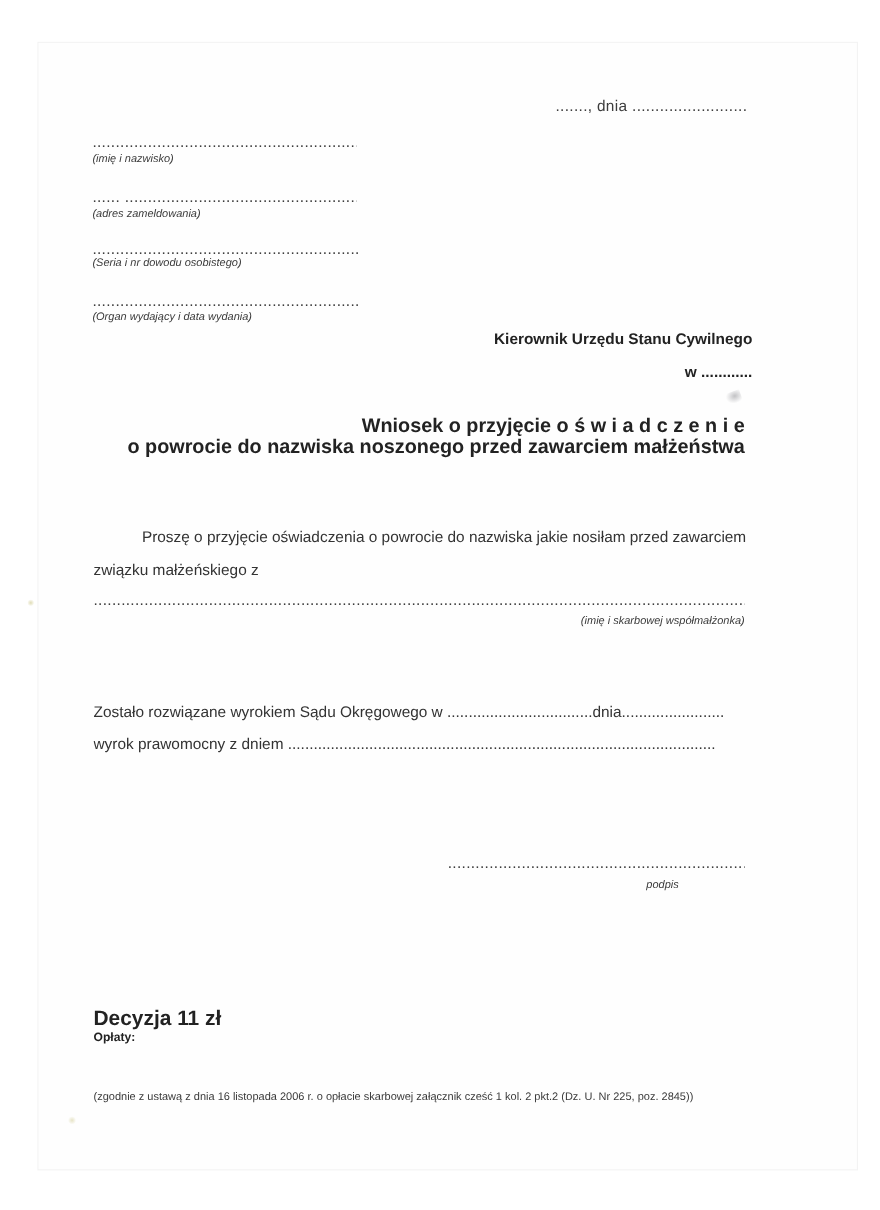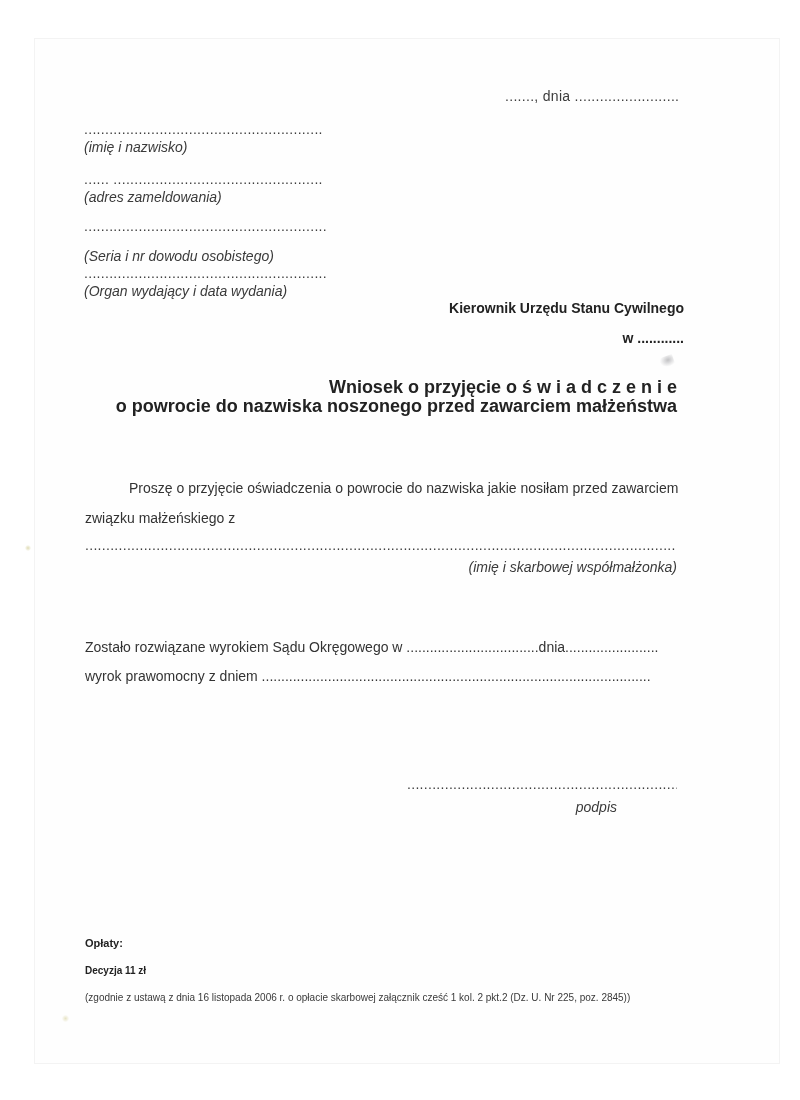--- a/index.html
+++ b/index.html
@@ -11,21 +11,21 @@
   }
   .stage { position: relative; width: 800px; height: 1100px; overflow: hidden; }
   .page {
     position: absolute; left: 34px; top: 38px; width: 744px; height: 1024px;
     background: #fefefe; border: 1px solid #f3f3f3;
   }
   .abs { position: absolute; white-space: nowrap; line-height: 1.25; }
   .clip { overflow: hidden; }
   .t14 { font-size: 14px; color: #333333; }
   .bold { font-weight: bold; color: #222222; }
-  .lbl { font-size: 14px; font-style: italic; color: #3a3a3a; }
+  .lbl { font-size: 10px; font-style: italic; color: #3a3a3a; }
   .dots { font-size: 14px; color: #3c3c3c; letter-spacing: 0.3px; }
   .center { text-align: right; }
   .title-line { font-size: 18px; font-weight: bold; color: #222222; line-height: 19.5px; }
   .fine { font-size: 10px; color: #3a3a3a; }
   
   .smudge {
     position: absolute; left: 660px; top: 356px; width: 14px; height: 11px;
     background: radial-gradient(ellipse at 60% 40%, rgba(120,120,125,0.45) 0%, rgba(150,150,155,0.2) 45%, rgba(255,255,255,0) 70%);
     transform: rotate(-20deg);
   }
@@ -46,21 +46,21 @@
 
   <div class="abs clip t14 dots" style="left:505px; top:88px; width:174px;">......., dnia ..............................</div>
 
   <div class="abs clip dots" style="left:84px; top:121px; width:240px;">............................................................</div>
   <div class="abs lbl" style="left:84px; top:139px;">(imię i nazwisko)</div>
 
   <div class="abs clip dots" style="left:84px; top:171px; width:240px;">...... .......................................................</div>
   <div class="abs lbl" style="left:84px; top:189px;">(adres zameldowania)</div>
 
   <div class="abs clip dots" style="left:84px; top:218px; width:244px;">............................................................</div>
-  <div class="abs lbl" style="left:84px; top:248px;">(Seria i nr dowodu osobistego)</div>
+  <div class="abs lbl" style="left:84px; top:234px;">(Seria i nr dowodu osobistego)</div>
 
   <div class="abs clip dots" style="left:84px; top:265px; width:242px;">............................................................</div>
   <div class="abs lbl" style="left:84px; top:283px;">(Organ wydający i data wydania)</div>
 
   <div class="abs center t14 bold" style="left:448px; top:300px; width:236px;">Kierownik Urzędu Stanu Cywilnego</div>
   <div class="abs center t14 bold" style="left:448px; top:330px; width:236px;">w ............</div>
 
   <div class="smudge"></div>
   <div class="speck1"></div>
   <div class="speck2"></div>
@@ -73,15 +73,15 @@
   <div class="abs clip dots" style="left:85px; top:537px; width:592px;">......................................................................................................................................................</div>
   <div class="abs center lbl" style="left:85px; top:559px; width:592px;">(imię i skarbowej współmałżonka)</div>
 
   <div class="abs clip t14" style="left:85px; top:668px; width:592px;">wyrok prawomocny z dniem ....................................................................................................</div>
   <div class="abs clip t14" style="left:85px; top:639px; width:592px;">Zostało rozwiązane wyrokiem Sądu Okręgowego w ..................................dnia........................</div>
 
   <div class="abs clip dots" style="left:407px; top:776px; width:270px;">....................................................................</div>
   <div class="abs center lbl" style="left:407px; top:799px; width:210px;">podpis</div>
 
   <div class="abs t14 bold" style="left:85px; top:937px; font-size:11px;">Opłaty:</div>
-  <div class="abs t14 bold" style="left:85px; top:965px; font-size:10px;">Decyzja 11 zł</div>
+  <div class="abs t14 bold" style="left:85px; top:915px; font-size:19px;">Decyzja 11 zł</div>
   <div class="abs fine" style="left:85px; top:992px;">(zgodnie z ustawą z dnia 16 listopada 2006 r. o opłacie skarbowej załącznik cześć 1 kol. 2 pkt.2 (Dz. U. Nr 225, poz. 2845))</div>
 </div>
 
 </body></html>

